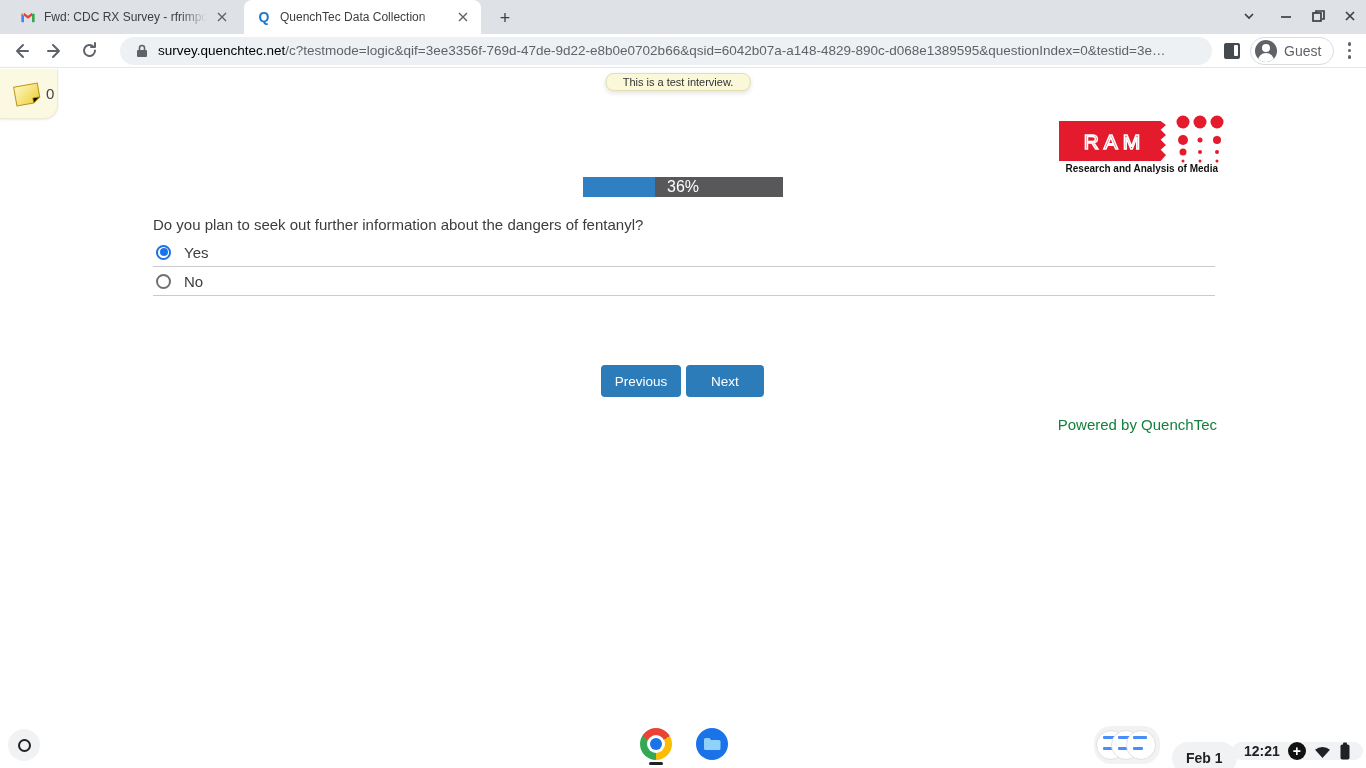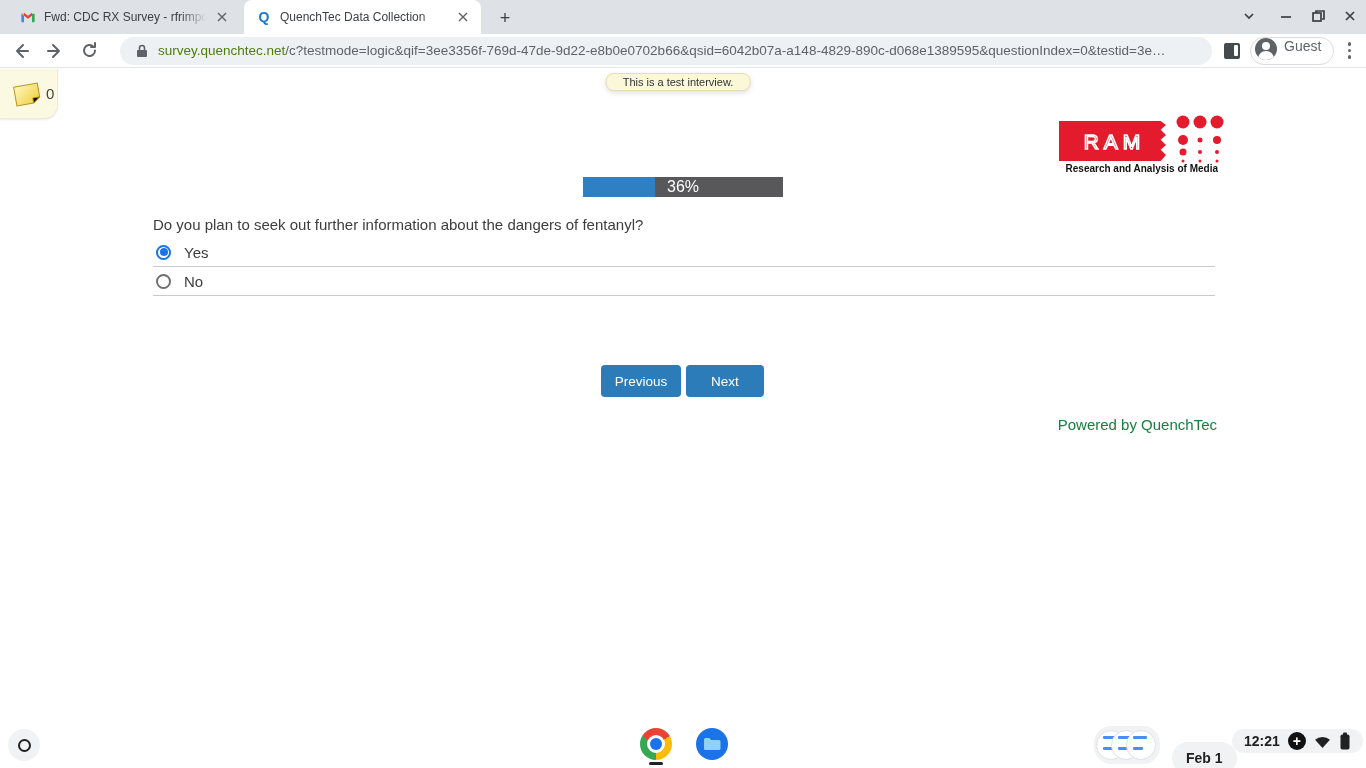--- a/index.html
+++ b/index.html
@@ -22,25 +22,25 @@
   .caption { position:absolute; top:5px; width:22px; height:22px; display:flex; align-items:center; justify-content:center; cursor:pointer; }
   .caption svg { stroke:#3c4043; fill:none; stroke-width:1.7; }
 
   
   .toolbar { position:absolute; left:0; top:34px; width:1366px; height:34px; background:#fff; border-bottom:1px solid #e4e6e8; display:flex; align-items:center; }
   .navbtn { width:26px; height:26px; margin-left:8px; display:flex; align-items:center; justify-content:center; border-radius:50%; cursor:pointer; }
   .navbtn svg { stroke:#5f6368; fill:none; stroke-width:2; stroke-linecap:round; stroke-linejoin:round; }
   .omnibox { margin-left:18px; width:1092px; height:28px; background:#eef1f3; border-radius:14px; display:flex; align-items:center; padding:0 12px; cursor:text; }
   .omnibox .lock { margin:0 10px 0 4px; display:flex; }
   .url { font-size:13.5px; white-space:nowrap; overflow:hidden; }
-  .url .domain { color:#4d7c0f; }
+  .url .domain { color:#000000; }
   .url .path { color:#5f6368; }
   .sidepanel { width:16px; height:16px; margin-left:12px; background:#454a4f; position:relative; border-radius:2px; cursor:pointer; }
   .sidepanel::after { content:""; position:absolute; right:2.5px; top:2.5px; bottom:2.5px; width:3.5px; background:#fff; border-radius:1px; }
-  .guestpill { margin-left:10px; height:28px; border:1px solid #dadce0; border-radius:15px; display:flex; padding:0 12px 0 4px; gap:7px; cursor:pointer; }
+  .guestpill { margin-left:10px; height:28px; border:1px solid #dadce0; border-radius:15px; display:flex; align-items:center; padding:0 12px 0 4px; gap:7px; cursor:pointer; }
   .guestpill .gavatar { width:22px; height:22px; border-radius:50%; background:#5f6368; position:relative; overflow:hidden; }
   .gavatar::before { content:""; position:absolute; left:7px; top:4px; width:8px; height:8px; border-radius:50%; background:#fff; }
   .gavatar::after { content:""; position:absolute; left:3px; top:13px; width:16px; height:10px; border-radius:8px 8px 0 0; background:#fff; }
   .guestpill .gname { font-size:14px; color:#5f6368; }
   .menudots { width:18px; height:26px; margin-left:6px; display:flex; flex-direction:column; align-items:center; justify-content:center; gap:3px; cursor:pointer; }
   .menudots i { width:3.5px; height:3.5px; border-radius:50%; background:#5f6368; }
 
   
   .content { position:absolute; left:0; top:69px; width:1366px; height:653px; background:#fff; }
   .notes-widget { position:absolute; left:0; top:0; width:58px; height:50px; background:#fcf9e3; border:1px solid #f0ead2; border-top:none; border-left:none; border-bottom-right-radius:14px; box-shadow:0 1px 2px rgba(0,0,0,.08); display:flex; align-items:center; cursor:pointer; }
@@ -83,21 +83,21 @@
   .chrome-ic::before { content:""; position:absolute; left:7px; top:7px; width:18px; height:18px; border-radius:50%; background:#fff; }
   .chrome-ic::after { content:""; position:absolute; left:10px; top:10px; width:12px; height:12px; border-radius:50%; background:#1a73e8; }
   .chrome-active-bar { position:absolute; left:649px; top:40px; width:14px; height:3px; border-radius:2px; background:#202124; }
   .files-ic { position:absolute; left:696px; top:6px; width:32px; height:32px; border-radius:50%; background:#1a73e8; display:flex; align-items:center; justify-content:center; cursor:pointer; }
   .pill { position:absolute; background:#f1f2f3; border-radius:17px; display:flex; align-items:center; cursor:pointer; }
   .thumbs-pill { left:1094px; top:4px; width:66px; height:38px; }
   .thumb { position:absolute; top:4px; width:30px; height:30px; border-radius:50%; background:#fff; border:1px solid #dfe1e3; overflow:hidden; }
   .thumb i { display:block; height:3px; border-radius:1px; background:#4b8df8; margin:5px 6px 0; }
   .thumb i + i { width:10px; margin-top:8px; }
   .date-pill { left:1172px; top:20px; height:32px; padding:0 14px; font-size:14px; font-weight:600; color:#202124; }
-  .status-pill { left:1232px; top:7px; height:24px; padding:0 12px; gap:8px;text-align:center; }
+  .status-pill { left:1232px; top:20px; height:18px; padding:0 12px; gap:8px;text-align:center; }
   .status-pill .time { font-size:14px; font-weight:600; color:#202124; }
   .pluscircle { width:18px; height:18px; border-radius:50%; background:#111; color:#fff; display:flex; align-items:center; justify-content:center; font-size:14px; font-weight:bold; line-height:1; }
 </style>
 </head>
 <body>
 
 <div class="tabstrip">
   <div class="tab tab-inactive">
     <span class="favicon">
       <svg width="16" height="16" viewBox="0 0 24 24">

